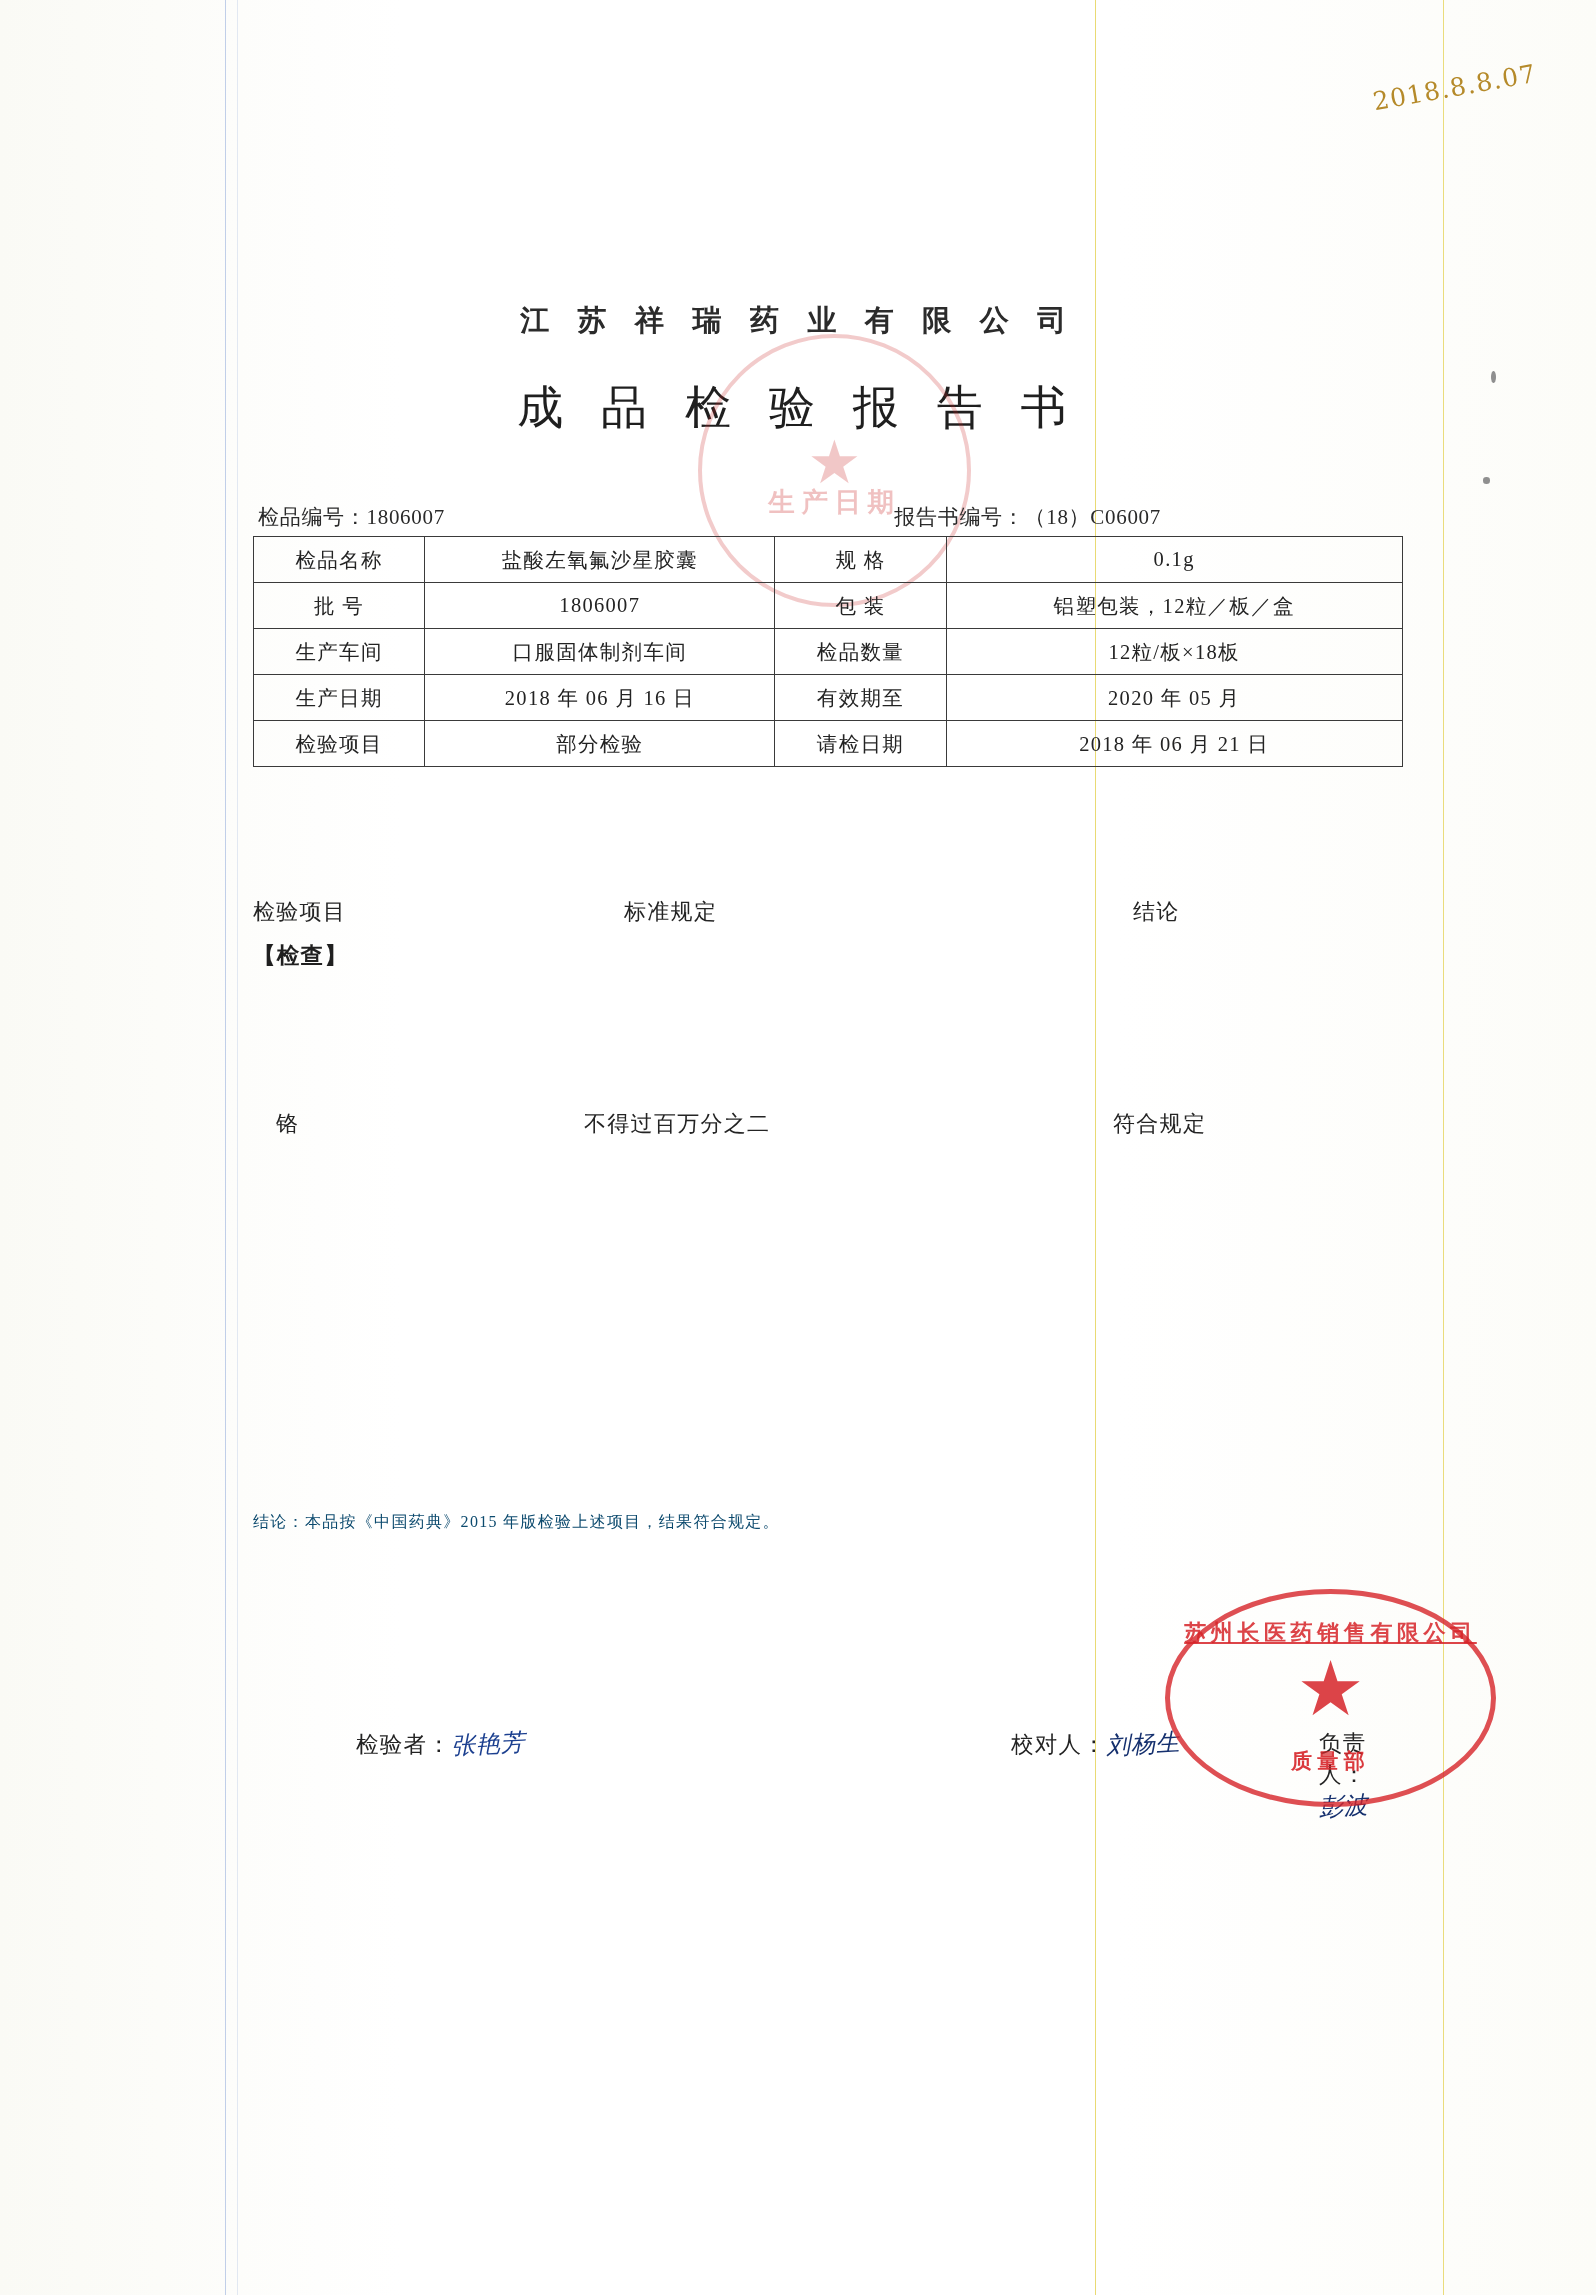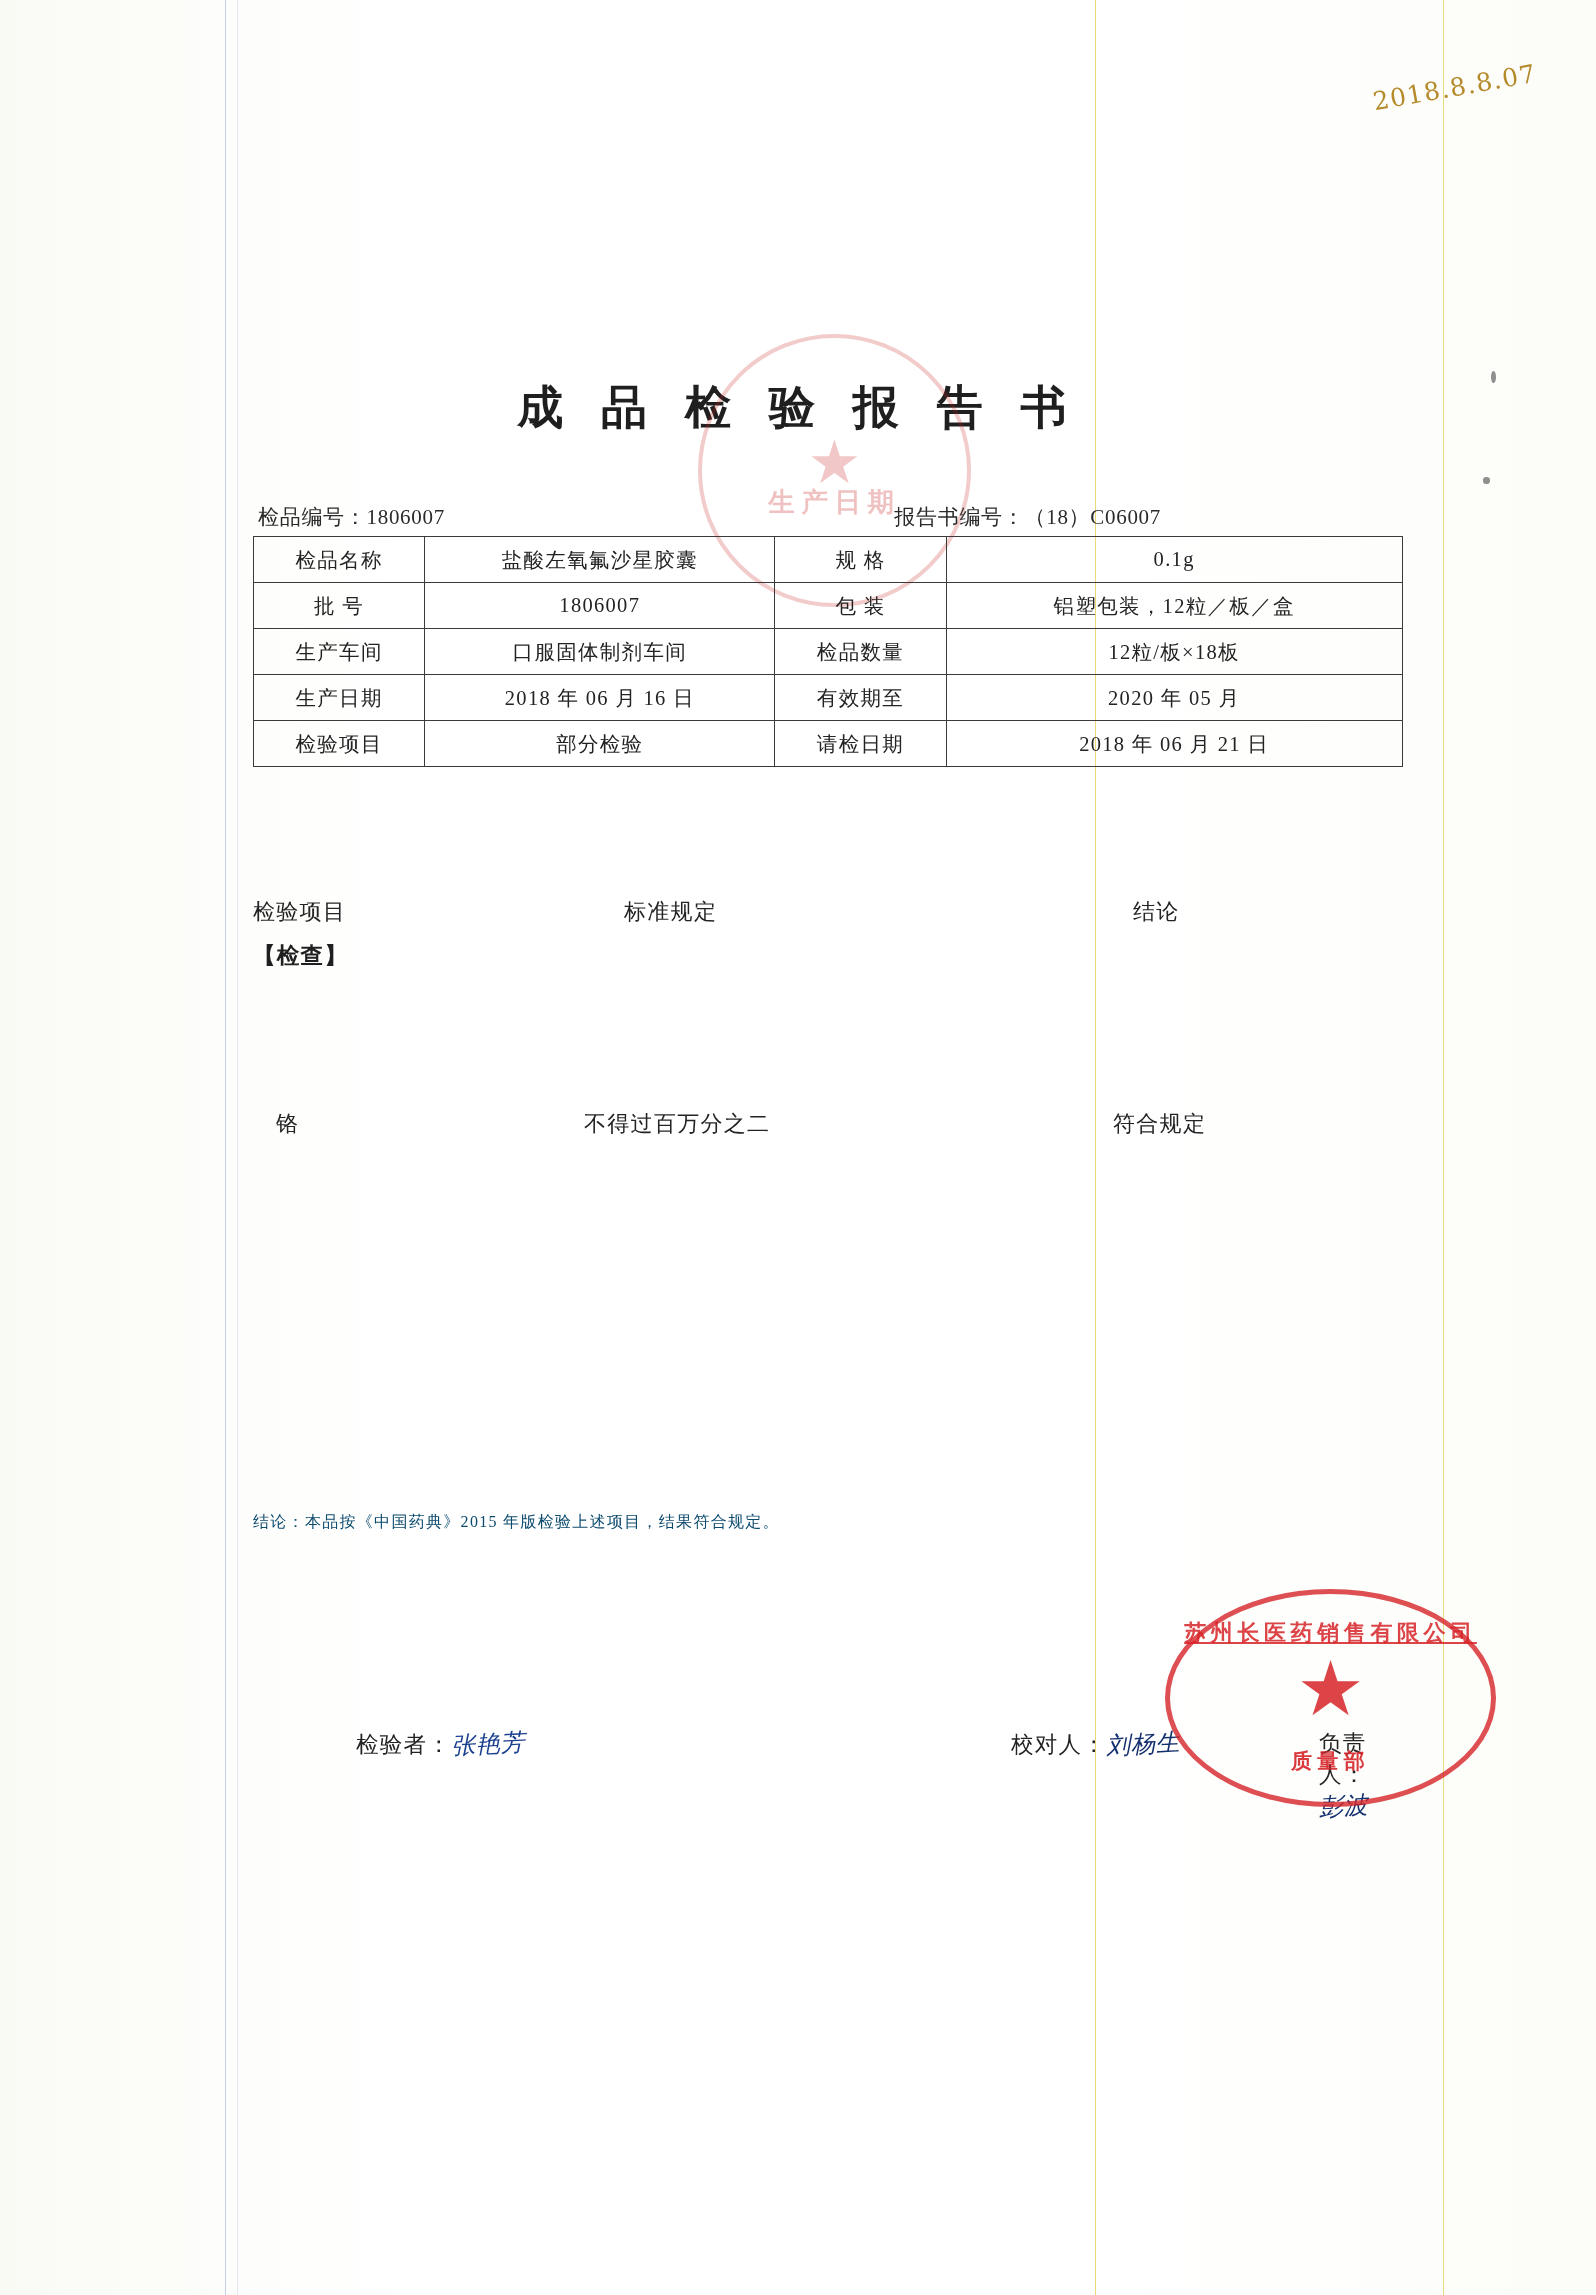--- a/index.html
+++ b/index.html
@@ -53,21 +53,21 @@
     font-weight: 600;
   }
   .doc-title {
     position: absolute;
     left: 0; right: 0;
     top: 377px;
     text-align: center;
     font-size: 46px;
     letter-spacing: 13.2px;
     color: #1f1f1f;
-    font-weight: 700;
+    font-weight: 400;
   }
 
   .meta-row {
     position: absolute;
     top: 503px;
     left: 258px;
     right: 218px;
     display: flex;
     justify-content: space-between;
     font-size: 21px;
@@ -282,20 +282,21 @@
   <div class="streak s3"></div>
   <div class="streak s4"></div>
 
   <div class="speck a"></div>
   <div class="speck b"></div>
 
   <div class="corner-note">2018.8.8.07</div>
 
   <div class="page-body">
 
+    <div class="company-name">江 苏 祥 瑞 药 业 有 限 公 司</div>
     <div class="doc-title">成 品 检 验 报 告 书</div>
 
     <div class="stamp-top">
       <div class="inner-star">★</div>
       <div class="arc-text">生产日期</div>
     </div>
 
     <div class="meta-row">
       <div class="meta-left">
         <span>检品编号：</span><span>1806007</span>

